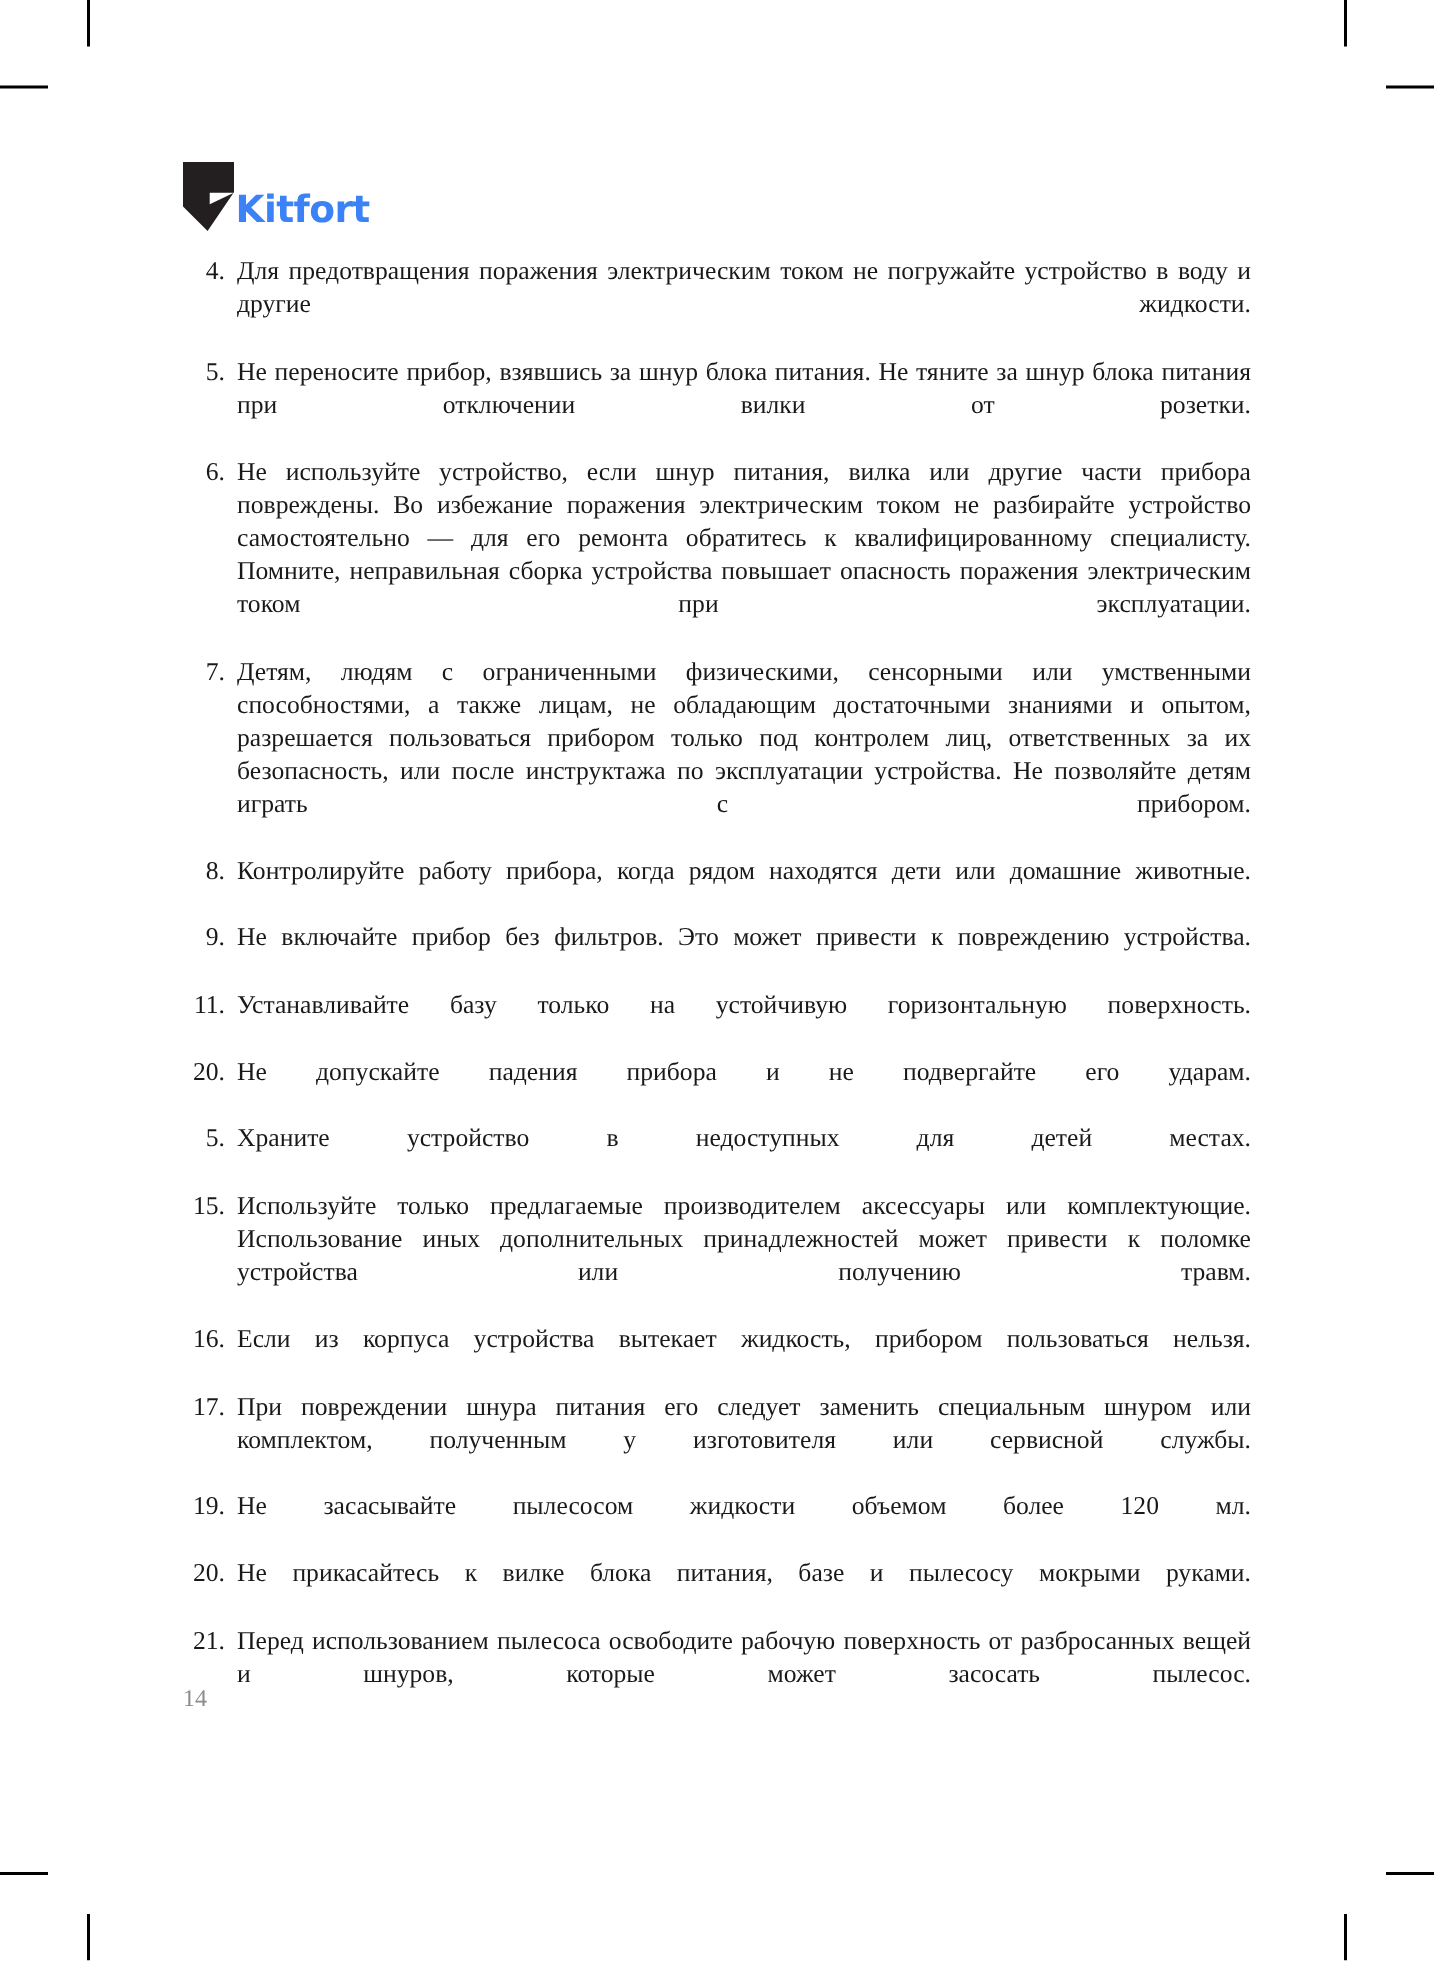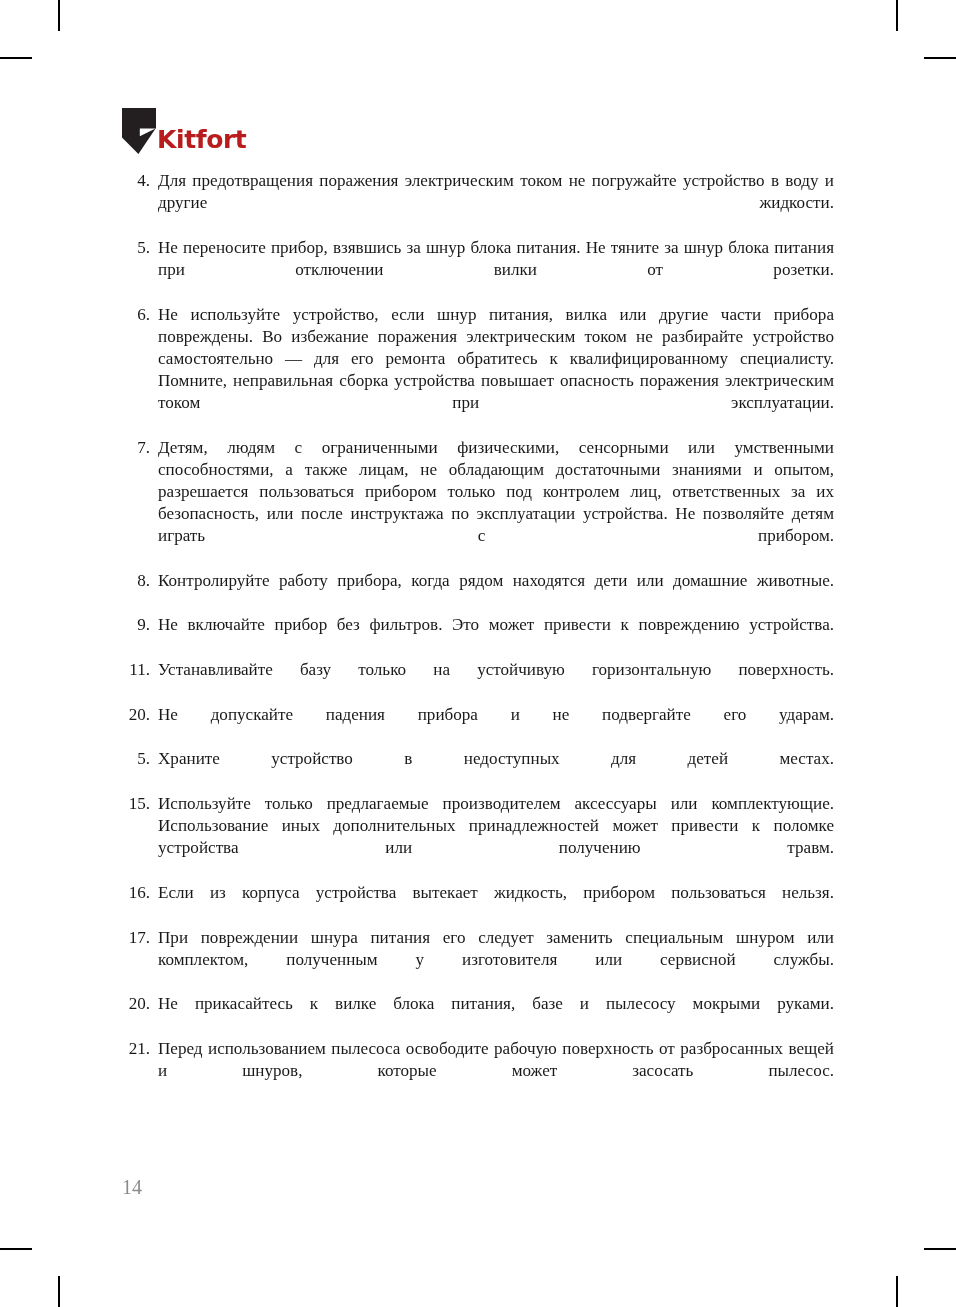--- a/index.html
+++ b/index.html
@@ -54,21 +54,21 @@
     height: 46px;
     flex: 0 0 34px;
     position: relative;
   }
   .brand-mark svg { display: block; }
   .brand-name {
     font-family: "DejaVu Sans", "Liberation Sans", sans-serif;
     font-weight: bold;
     font-size: 25px;
     letter-spacing: -0.4px;
-    color: #b91c1c;
+    color: #3b82f6;
     line-height: 1;
     margin-left: 1px;
     padding-bottom: 2px;
   }
 
   
   ol.rules {
     list-style: none;
     margin: 0;
     padding: 0;
@@ -97,22 +97,22 @@
   }
   
   ol.rules > li .txt::after {
     content: "";
     display: inline-block;
     width: 100%;
   }
   .folio {
     position: absolute;
     left: 122px;
-    top: 1176px;
-    font-size: 20px;
+    top: 1124px;
+    font-size: 16px;
     color: #8c8c8c;
     font-family: "Liberation Serif", "DejaVu Serif", serif;
   }
 </style>
 </head>
 <body>
 
 <div class="crop crop-v crop-tl-v"></div>
 <div class="crop crop-h crop-tl-h"></div>
 <div class="crop crop-v crop-tr-v"></div>
@@ -176,20 +176,24 @@
       </li>
     <li>
         <span class="num">16.</span>
         <span class="txt">Если из корпуса устройства вытекает жидкость, прибором пользоваться нельзя.</span>
       </li>
     <li>
         <span class="num">17.</span>
         <span class="txt">При повреждении шнура питания его следует заменить специальным шнуром или комплектом, полученным у изготовителя или сервисной службы.</span>
       </li>
     <li>
+        <span class="num">19.</span>
+        <span class="txt">Не засасывайте пылесосом жидкости объемом более 120 мл.</span>
+      </li>
+    <li>
         <span class="num">20.</span>
         <span class="txt">Не прикасайтесь к вилке блока питания, базе и пылесосу мокрыми руками.</span>
       </li>
     <li>
         <span class="num">21.</span>
         <span class="txt">Перед использованием пылесоса освободите рабочую поверхность от разбросан­ных вещей и шнуров, которые может засосать пылесос.</span>
       </li>
 
   </ol>
 

